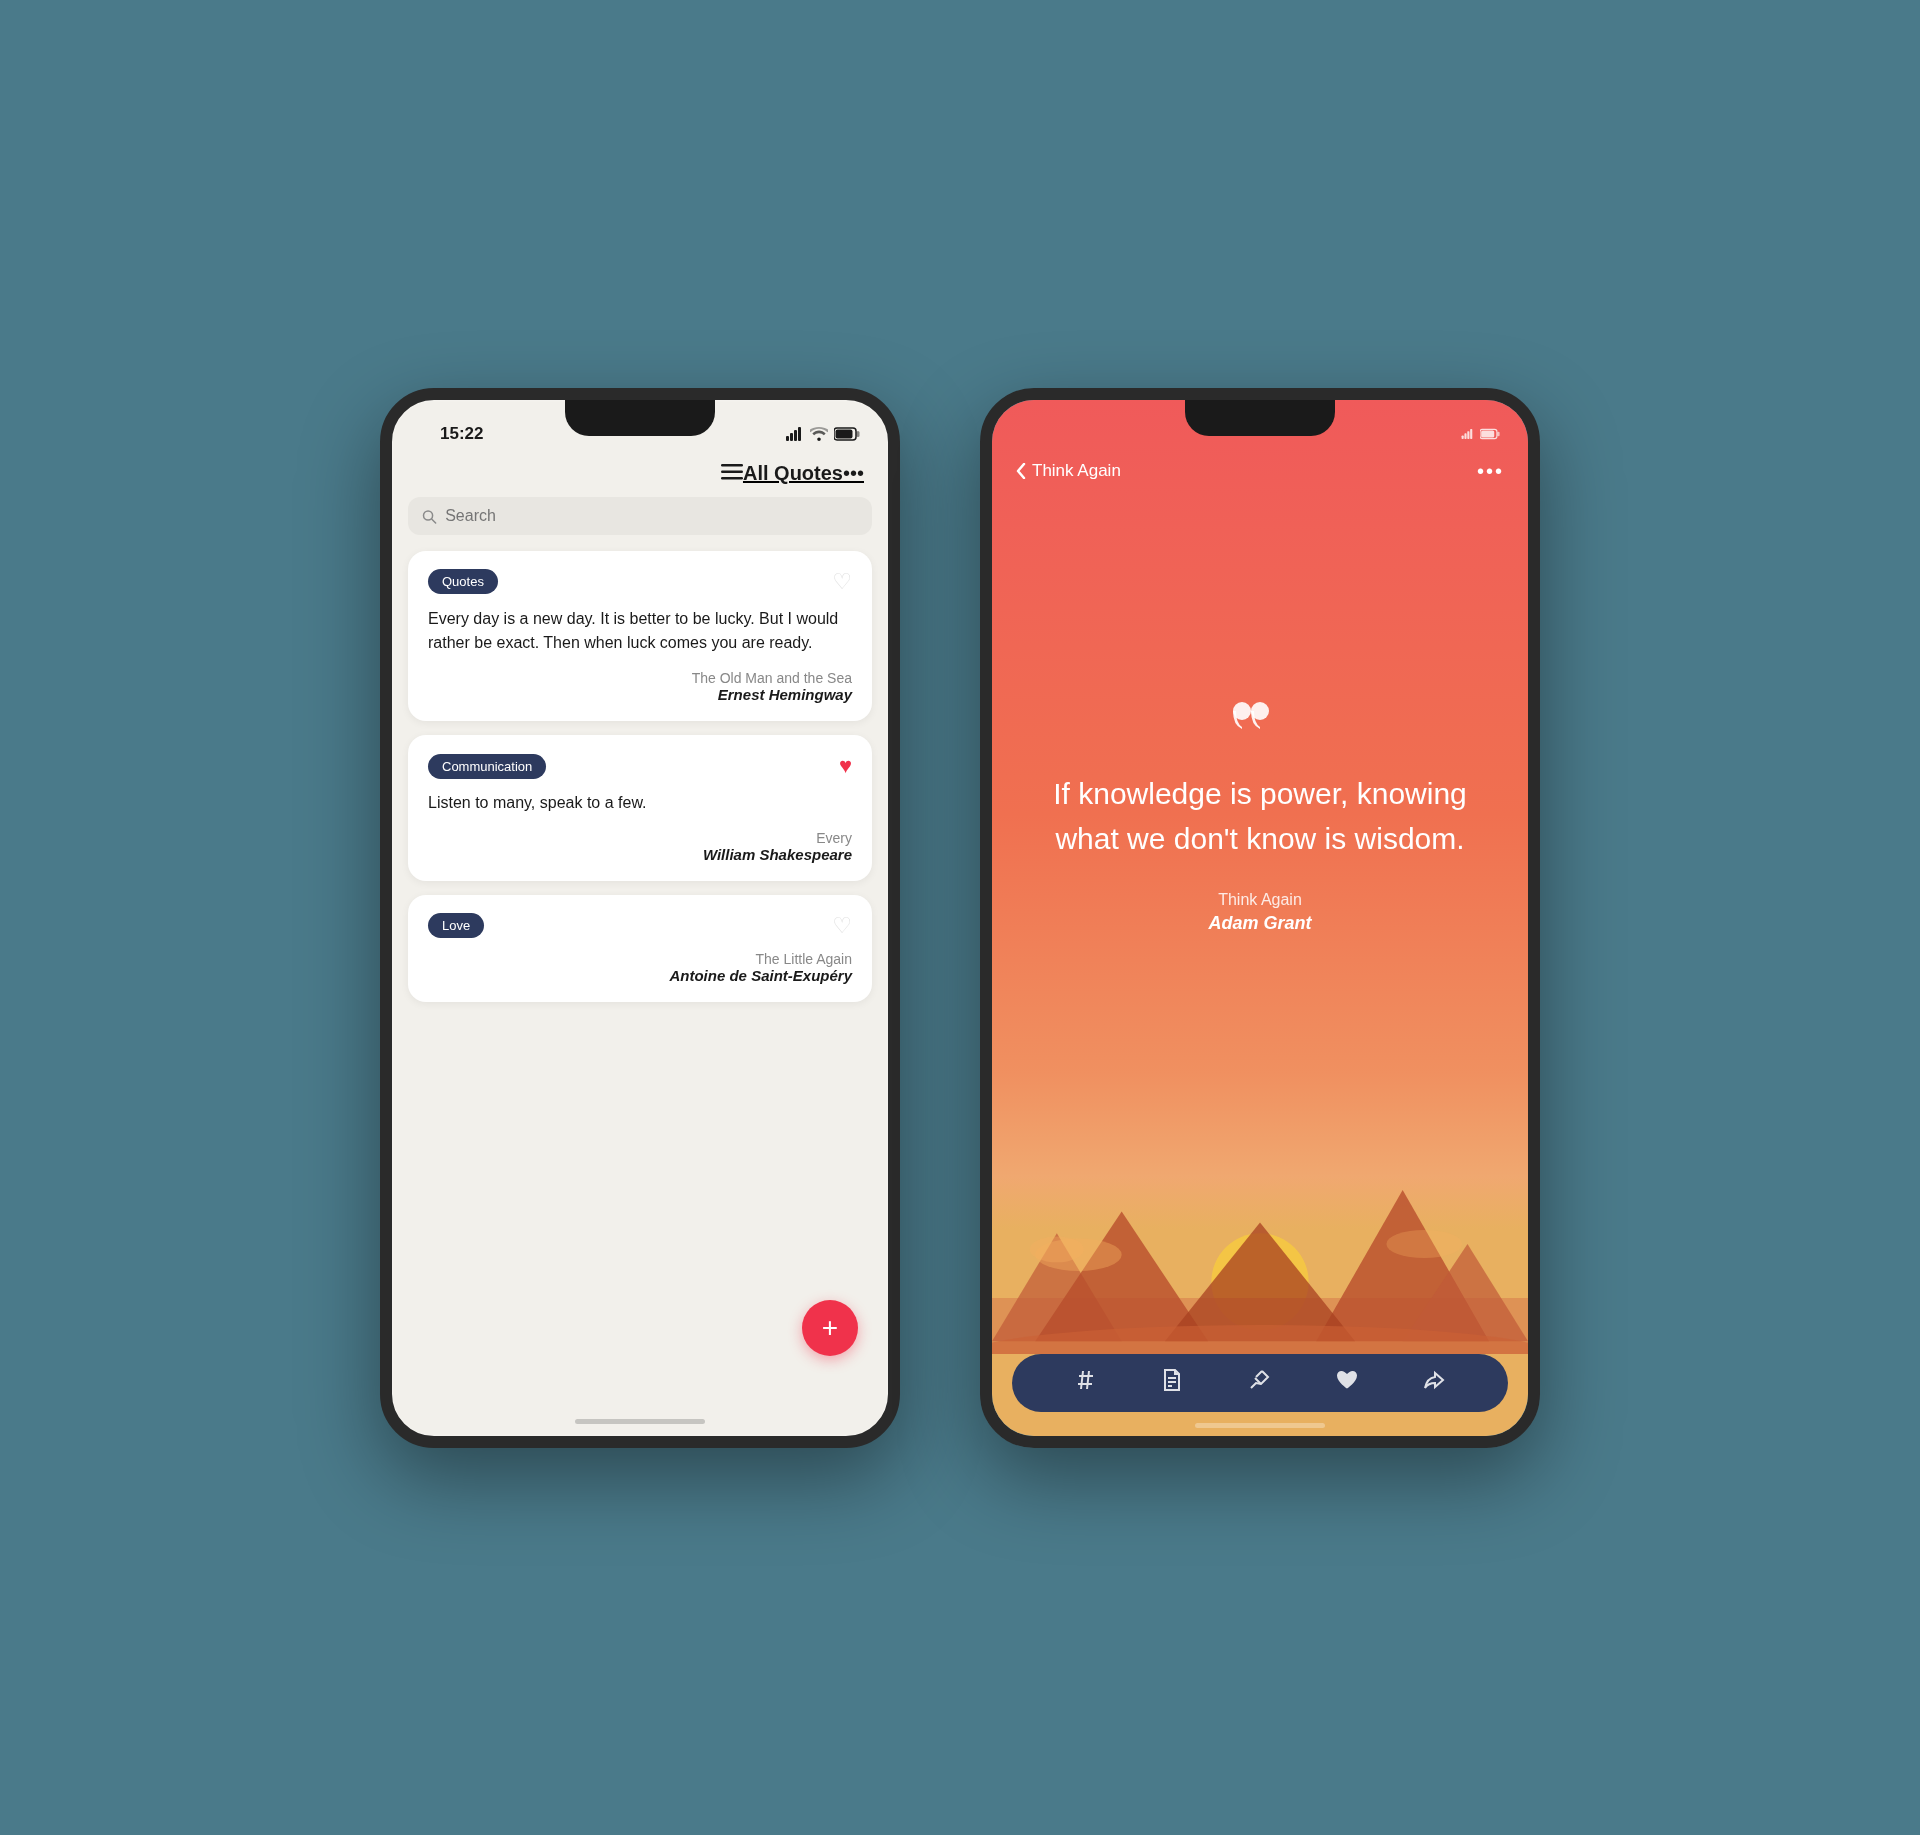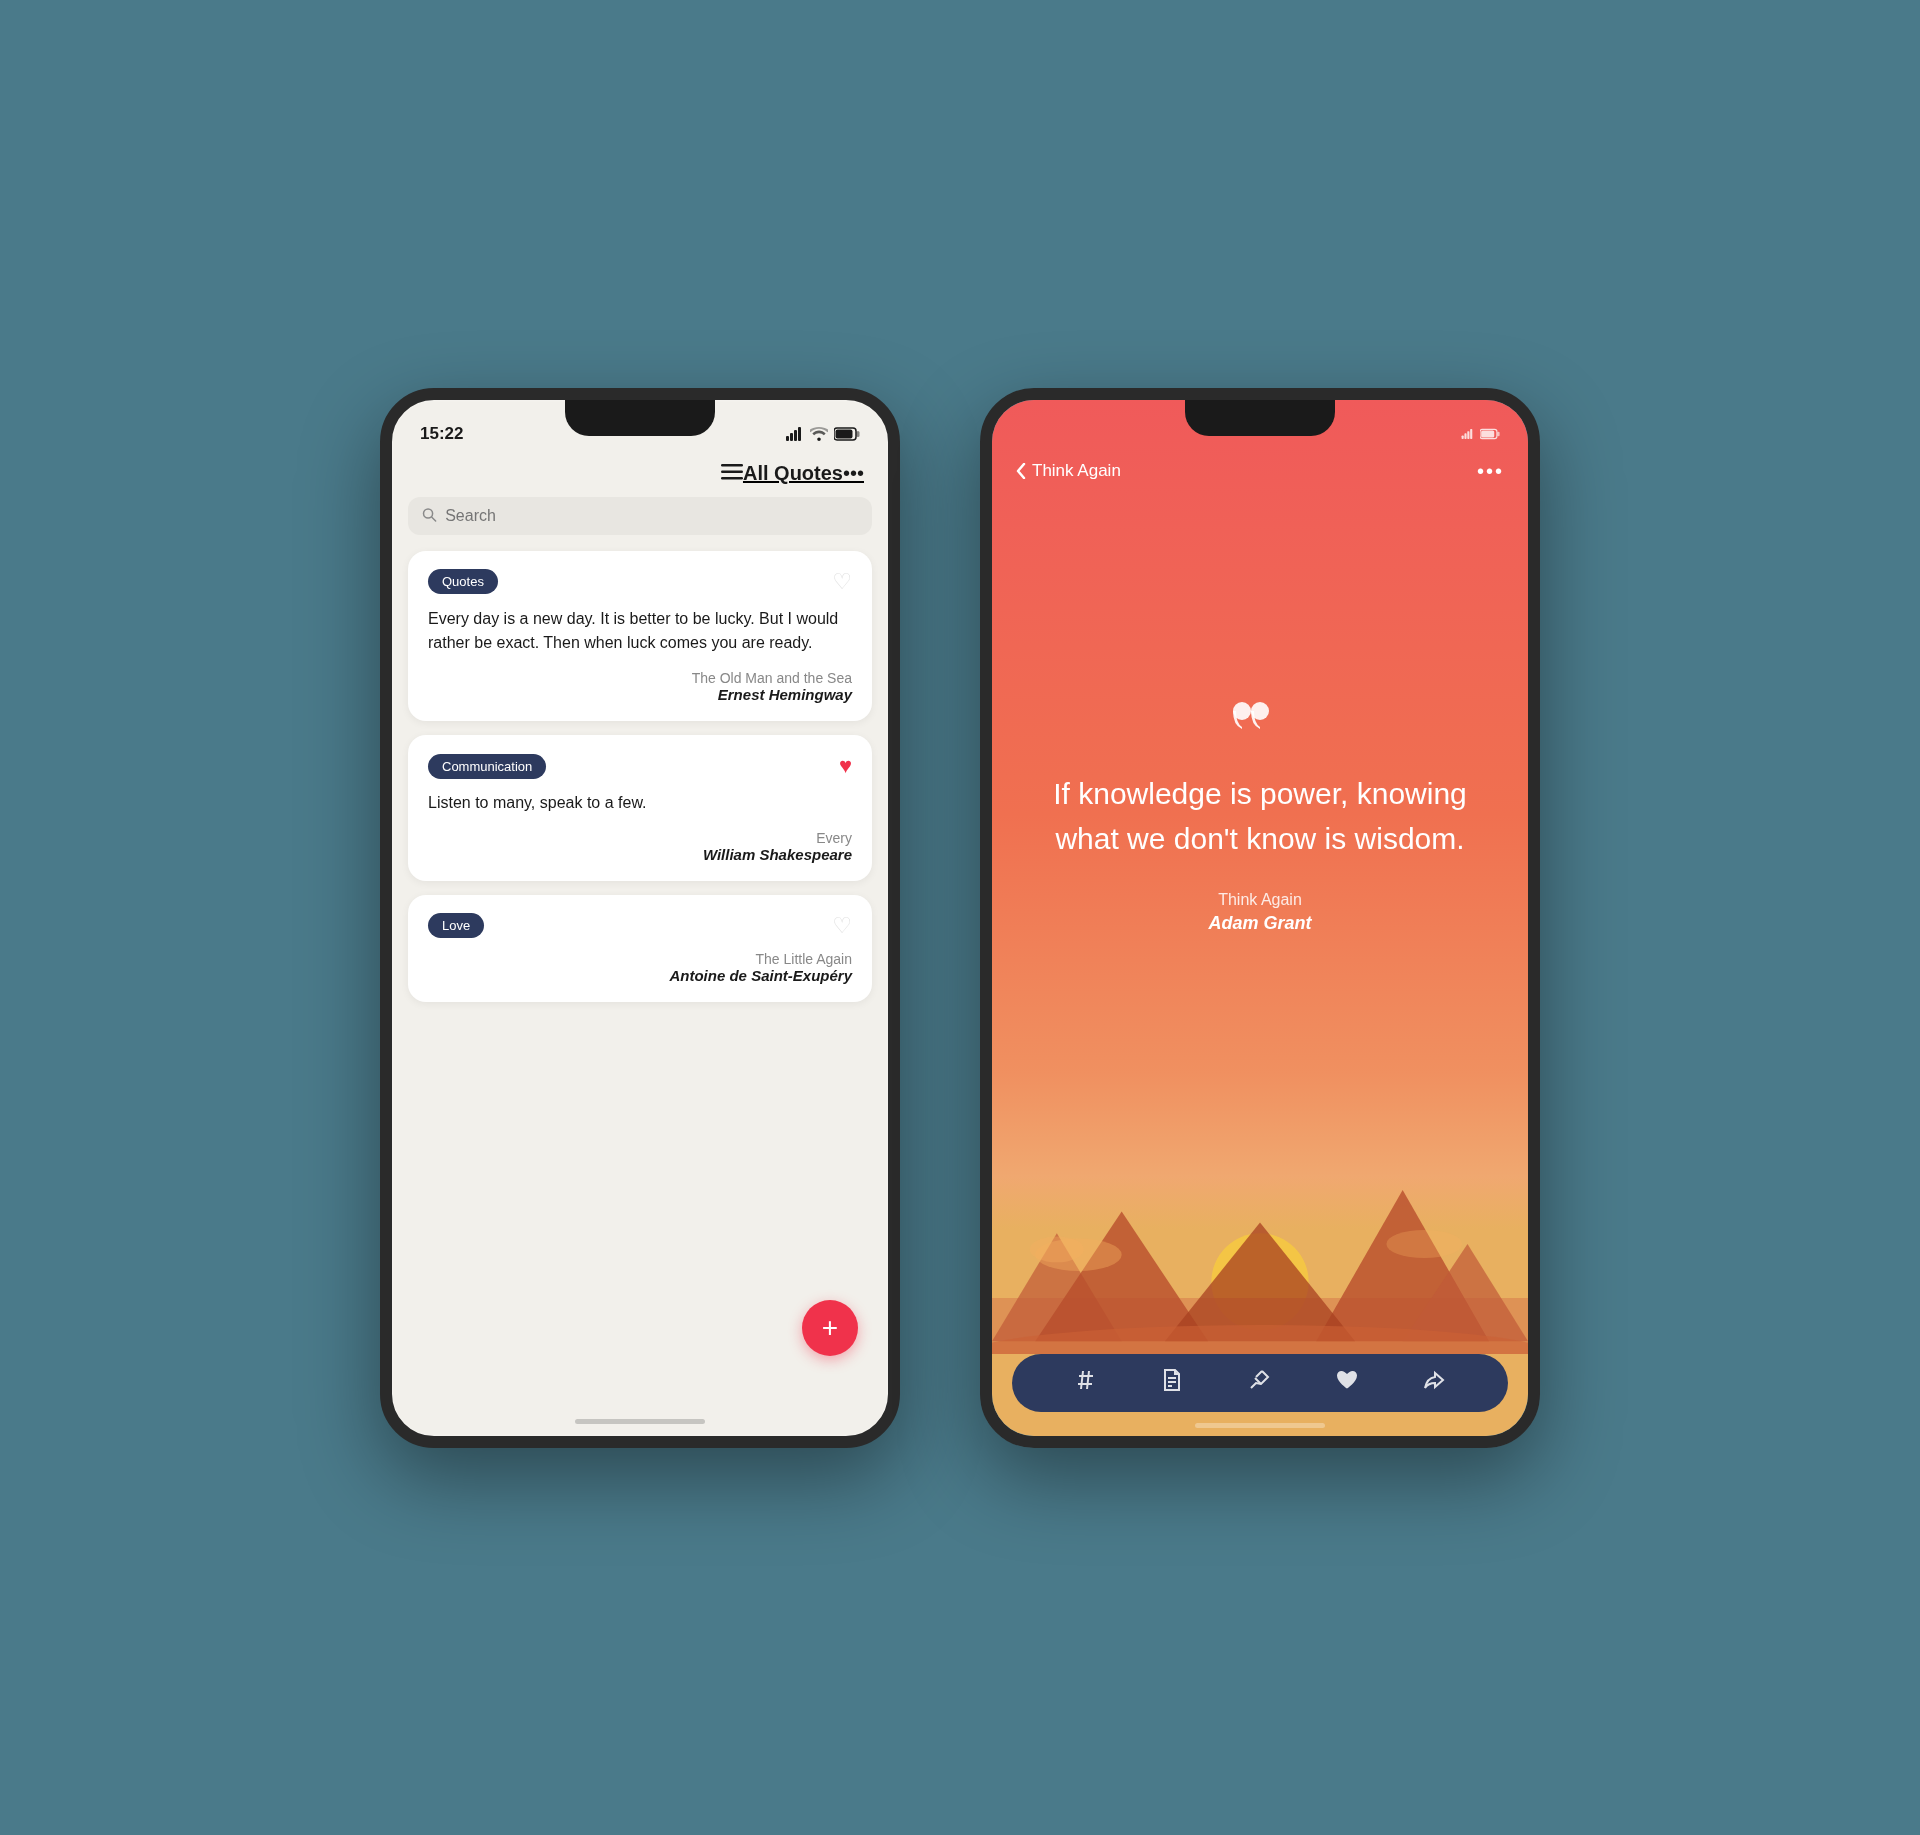--- a/index.html
+++ b/index.html
@@ -49,20 +49,21 @@
       justify-content: space-between;
       align-items: center;
       padding: 14px 28px 0;
       height: 54px;
     }
 
     .phone-left .status-time {
       font-size: 17px;
       font-weight: 600;
       color: #1a1a1a;
+      margin-left: 20px;
     }
 
     .status-icons {
       display: flex;
       align-items: center;
       gap: 6px;
     }
 
     .status-icons svg {
       fill: #1a1a1a;
@@ -89,21 +90,21 @@
       cursor: pointer;
     }
 
     
     .search-bar {
       margin: 0 16px 16px;
       background: #e8e6e1;
       border-radius: 12px;
       padding: 10px 14px;
       display: flex;
-      align-items: flex-start;
+      align-items: flex-end;
       gap: 8px;
     }
 
     .search-bar input {
       background: none;
       border: none;
       outline: none;
       font-size: 16px;
       color: #8a8a8a;
       width: 100%;

